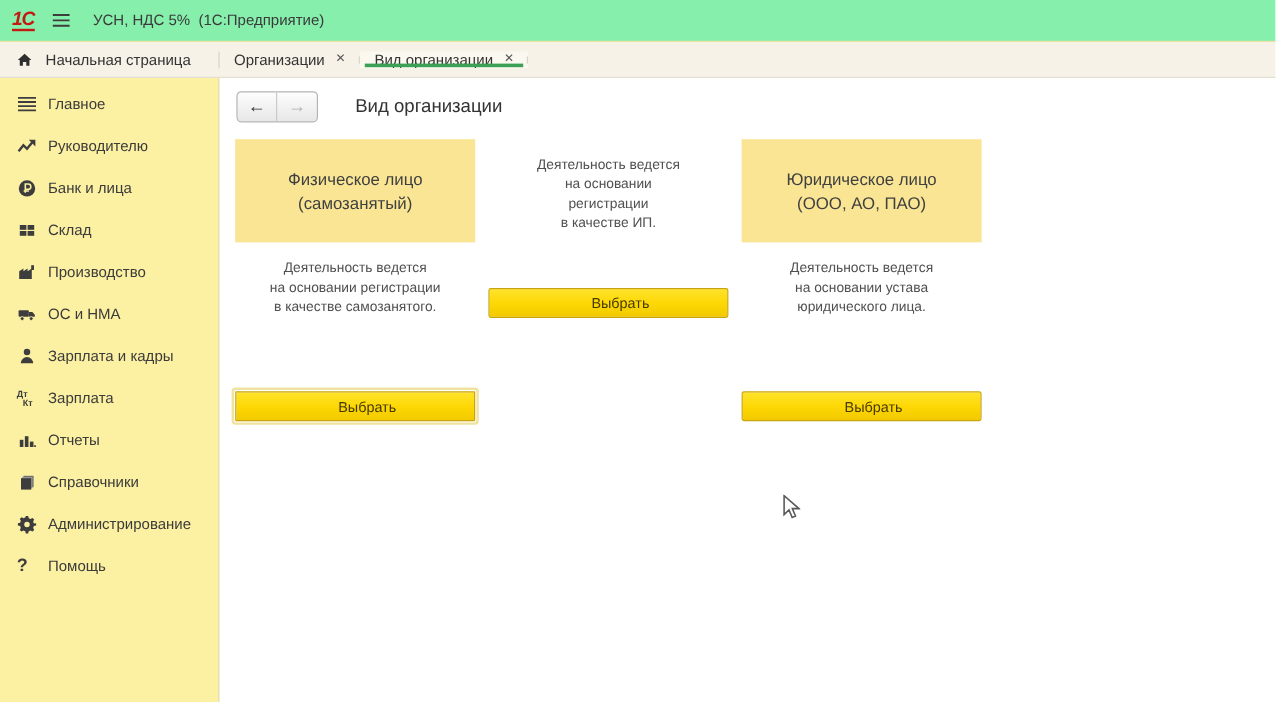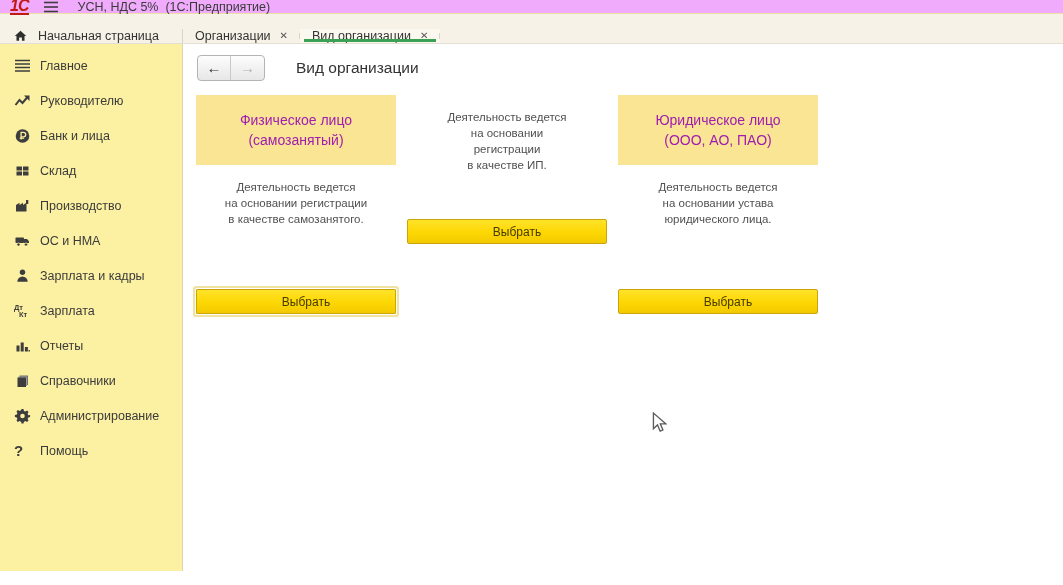--- a/index.html
+++ b/index.html
@@ -5,34 +5,34 @@
   * { margin:0; padding:0; box-sizing:border-box; }
   html,body { width:1063px; height:585px; }
   body {
     font-family:"Liberation Sans","DejaVu Sans",sans-serif;
     color:#3a3a3a; background:#fff; overflow:hidden; position:relative;
   }
   .app { width:1063px; height:585px; position:relative; }
 
   
   .topbar {
-    height:14px; background:#f0abfc; border-bottom:1px solid #ece1a4;
+    height:35px; background:#86efac; border-bottom:1px solid #ece1a4;
     display:flex; align-items:center; padding-left:10px;
   }
   .logo {
     color:#c21a12; font-weight:bold; font-style:italic; font-size:16px;
     letter-spacing:-1px; border-bottom:2px solid #c21a12; line-height:15px;
     padding:0 1px 0 0; margin-right:14px;
   }
   .menu-btn { display:inline-flex; align-items:center; margin-right:18px; cursor:pointer; }
   .win-title { font-size:12.5px; color:#3a3a3a; white-space:pre; }
 
   
   .tabbar {
-    height:30px; background:#f6f2e7; display:flex; align-items:flex-end;
+    height:30px; background:#f6f2e7; display:flex; align-items:center;
     border-bottom:1px solid #e3dfd2;
   }
   .tab {
     display:flex; align-items:center; font-size:12.5px; color:#333;
     padding:0 12px; position:relative; cursor:pointer; white-space:nowrap;
   }
   .tab .tab-sep { position:absolute; right:0; top:4px; bottom:4px; width:1px; background:#d9d5c8; }
   .tab-home { width:183px; padding-left:13px; border-right:1px solid #d9d5c8; }
   .tab-home .hicon { margin-right:10px; display:inline-flex; }
   .tab .close {
@@ -71,22 +71,22 @@
     width:33px; height:24px; border:none; background:transparent; cursor:pointer;
     font-size:15px; font-weight:bold; color:#2e2e2e; line-height:22px;
   }
   .navbtn.back { border-right:1px solid #c9c9c9; }
   .navbtn.disabled { color:#b0b0b0; cursor:default; }
   .page-title { font-size:15.5px; color:#333; margin-left:31px; }
 
   .cards { display:flex; gap:11px; margin-top:12px; margin-left:-1px; }
   .col { width:200px; display:flex; flex-direction:column; }
   .card-head {
-    background:#f9e594; height:70px; display:flex; align-items:center; justify-content:center;
-    text-align:center; font-size:14px; color:#a21caf; white-space:pre-line; line-height:20px;
+    background:#f9e594; height:86px; display:flex; align-items:center; justify-content:center;
+    text-align:center; font-size:14px; color:#404040; white-space:pre-line; line-height:20px;
   }
   .card-desc {
     height:124px; padding-top:14px; text-align:center; font-size:11.5px; color:#505050;
     line-height:16px; white-space:pre-line;
   }
   .choose-btn {
     height:25px; width:200px; cursor:pointer;
     background:linear-gradient(#ffe32a,#fdd703 55%,#f2c900);
     border:1px solid #c9a50a; border-radius:2px;
     font-size:12px; color:#453a00; font-family:inherit;padding-left:20px;

